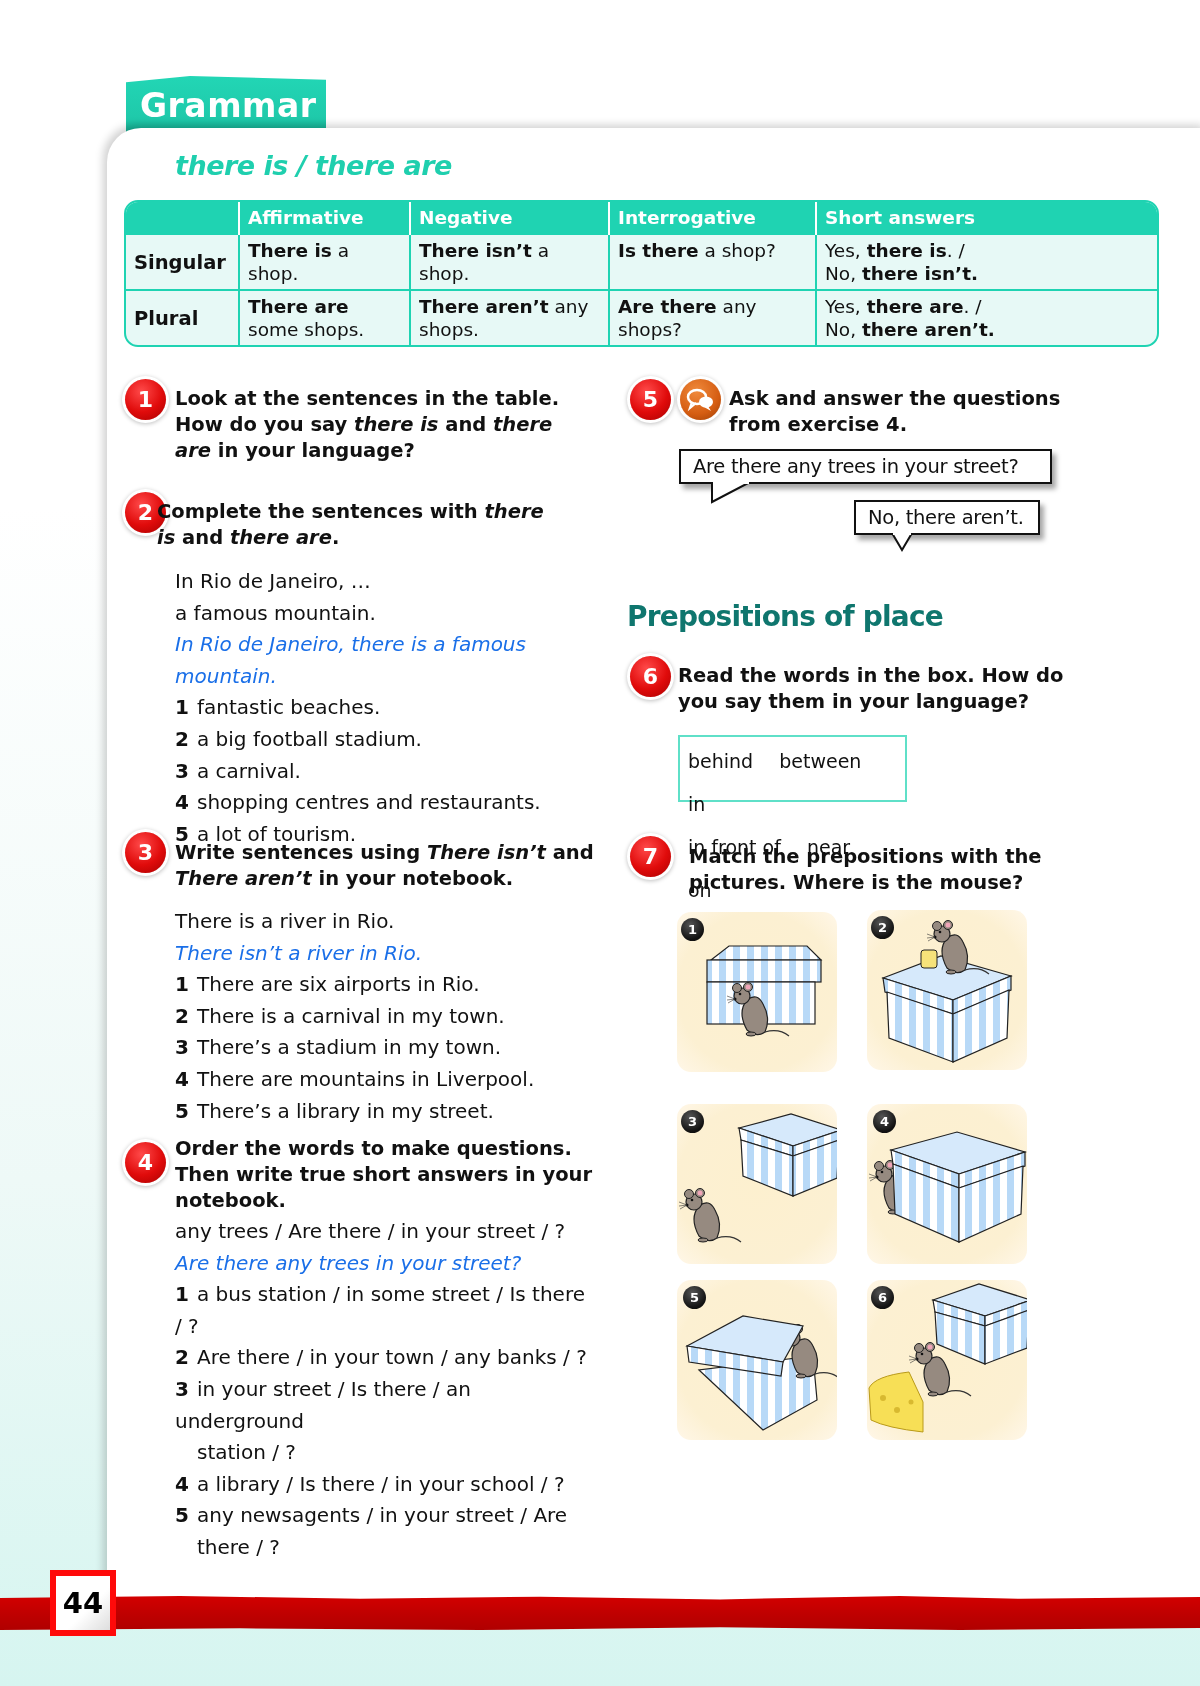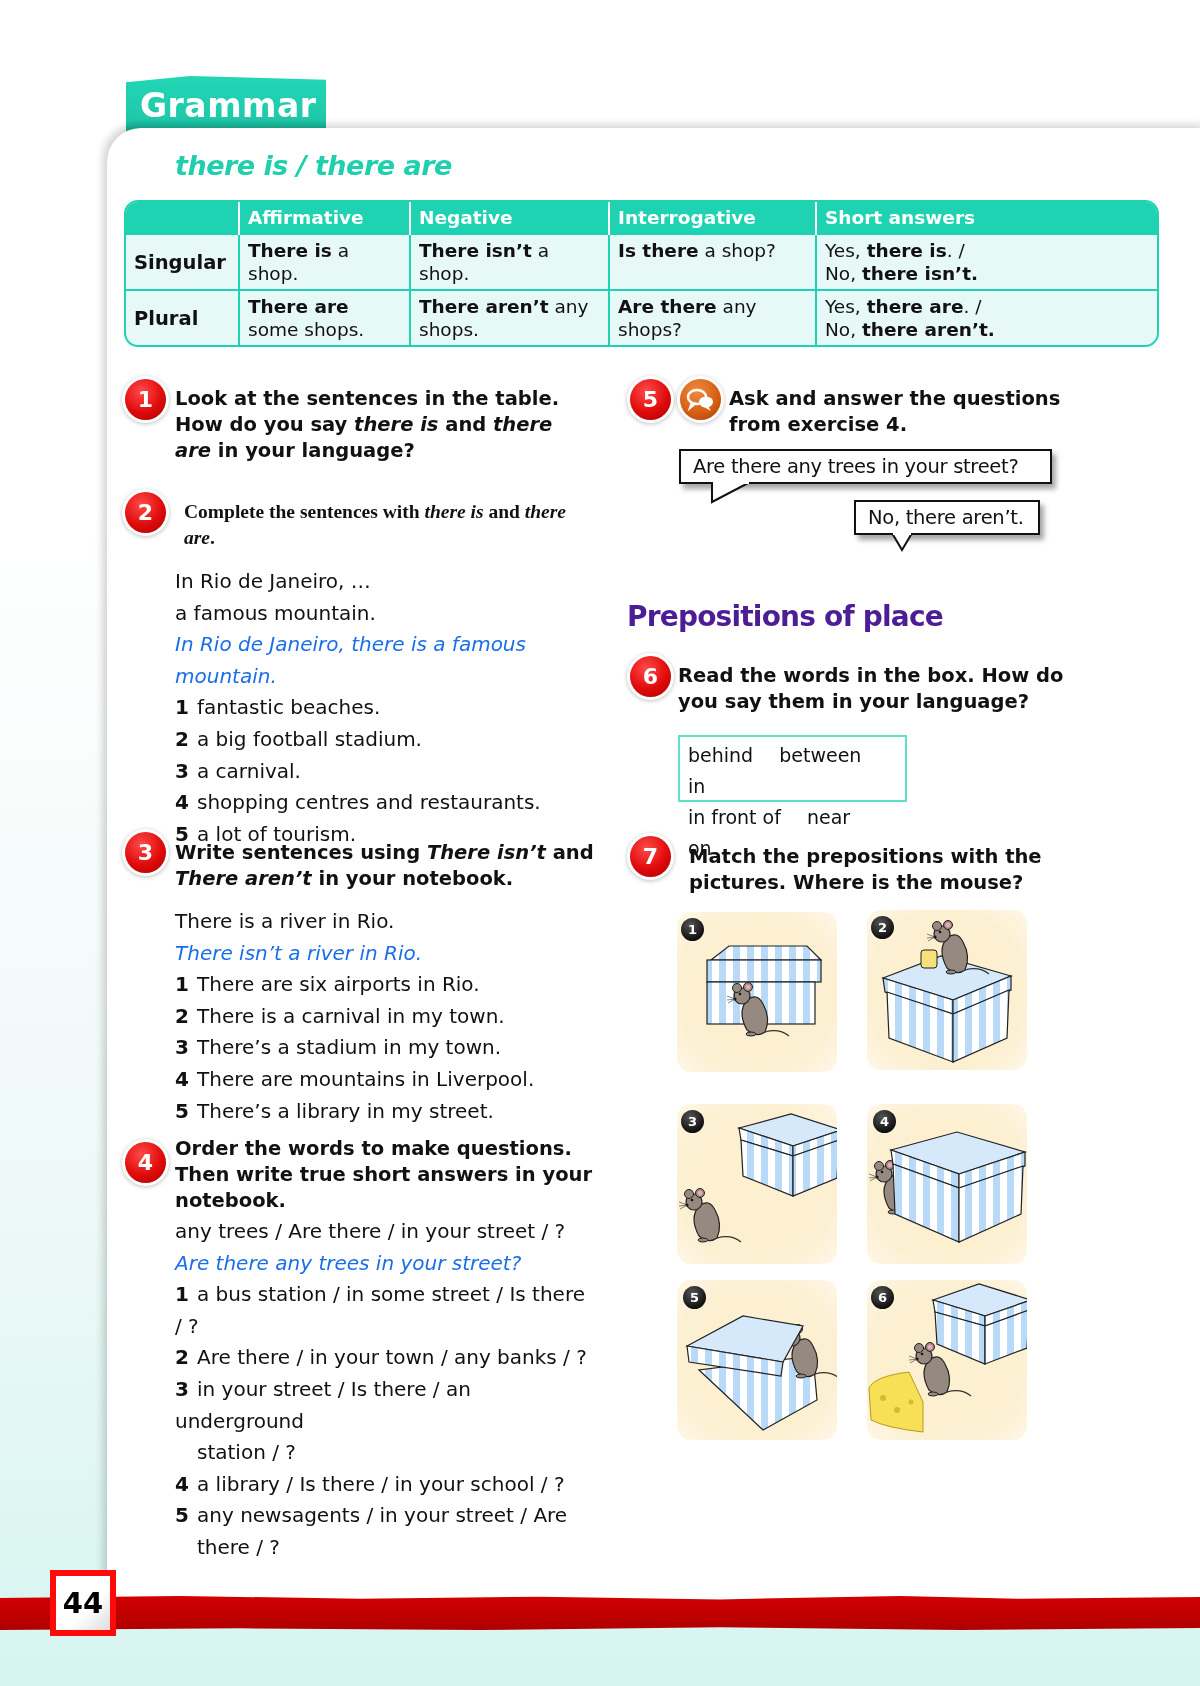--- a/index.html
+++ b/index.html
@@ -82,27 +82,27 @@
   
   .bubble {
     background: #fff; border: 2px solid #111;
     font-family: "DejaVu Sans", sans-serif; font-size: 19.5px; letter-spacing: -0.3px;
     padding: 4px 12px; white-space: nowrap;
     box-shadow: 4px 5px 5px rgba(0,0,0,0.35);
   }
 
   .section-heading {
     left: 627px; top: 600px;
-    font-size: 28px; font-weight: bold; color: #4c1d95; letter-spacing: -0.8px;
+    font-size: 28px; font-weight: bold; color: #0f766e; letter-spacing: -0.8px;
   }
 
   .word-box {
     left: 678px; top: 735px; width: 229px; height: 67px;
     border: 2px solid #5fe0c8; padding: 3px 8px;
-    font-size: 19px; line-height: 31px;
+    font-size: 19px; line-height: 43px;
   }
   .word-box span { margin-right: 20px; }
 
   
   .panel {
     width: 160px; height: 160px;
     background: radial-gradient(ellipse at center, #fdf0cf 0%, #fcf0d2 70%, #fff7e8 100%);
     border-radius: 14px;
   }
   .badge {
@@ -168,21 +168,21 @@
   </tbody>
     </table>
 </div>
 
 <div class="abs num" style="left:125px; top:379px;">1</div>
 <div class="abs instr" style="left:175px; top:386px; width:400px;">
   <span>Look at the sentences in the table. How do you say </span><i>there is</i><span> and </span><i>there are</i><span> in your language?</span>
 </div>
 
 <div class="abs num" style="left:125px; top:492px;">2</div>
-<div class="abs instr" style="left:184px; top:499px; width:400px;font-family:Liberation Serif, serif;">
+<div class="abs instr" style="left:157px; top:499px; width:400px;">
   <span>Complete the sentences with </span><i>there is</i><span> and </span><i>there are</i><span>.</span>
 </div>
 <div class="abs lines" style="left:175px; top:566px; width:420px;">
   <div>In Rio de Janeiro, …</div>
   <div>a famous mountain.</div>
   <div class="blue">In Rio de Janeiro, there is a famous mountain.</div>
   <div><span class="n">1</span><span>fantastic beaches.</span></div>
   <div><span class="n">2</span><span>a big football stadium.</span></div>
   <div><span class="n">3</span><span>a carnival.</span></div>
   <div><span class="n">4</span><span>shopping centres and restaurants.</span></div>

